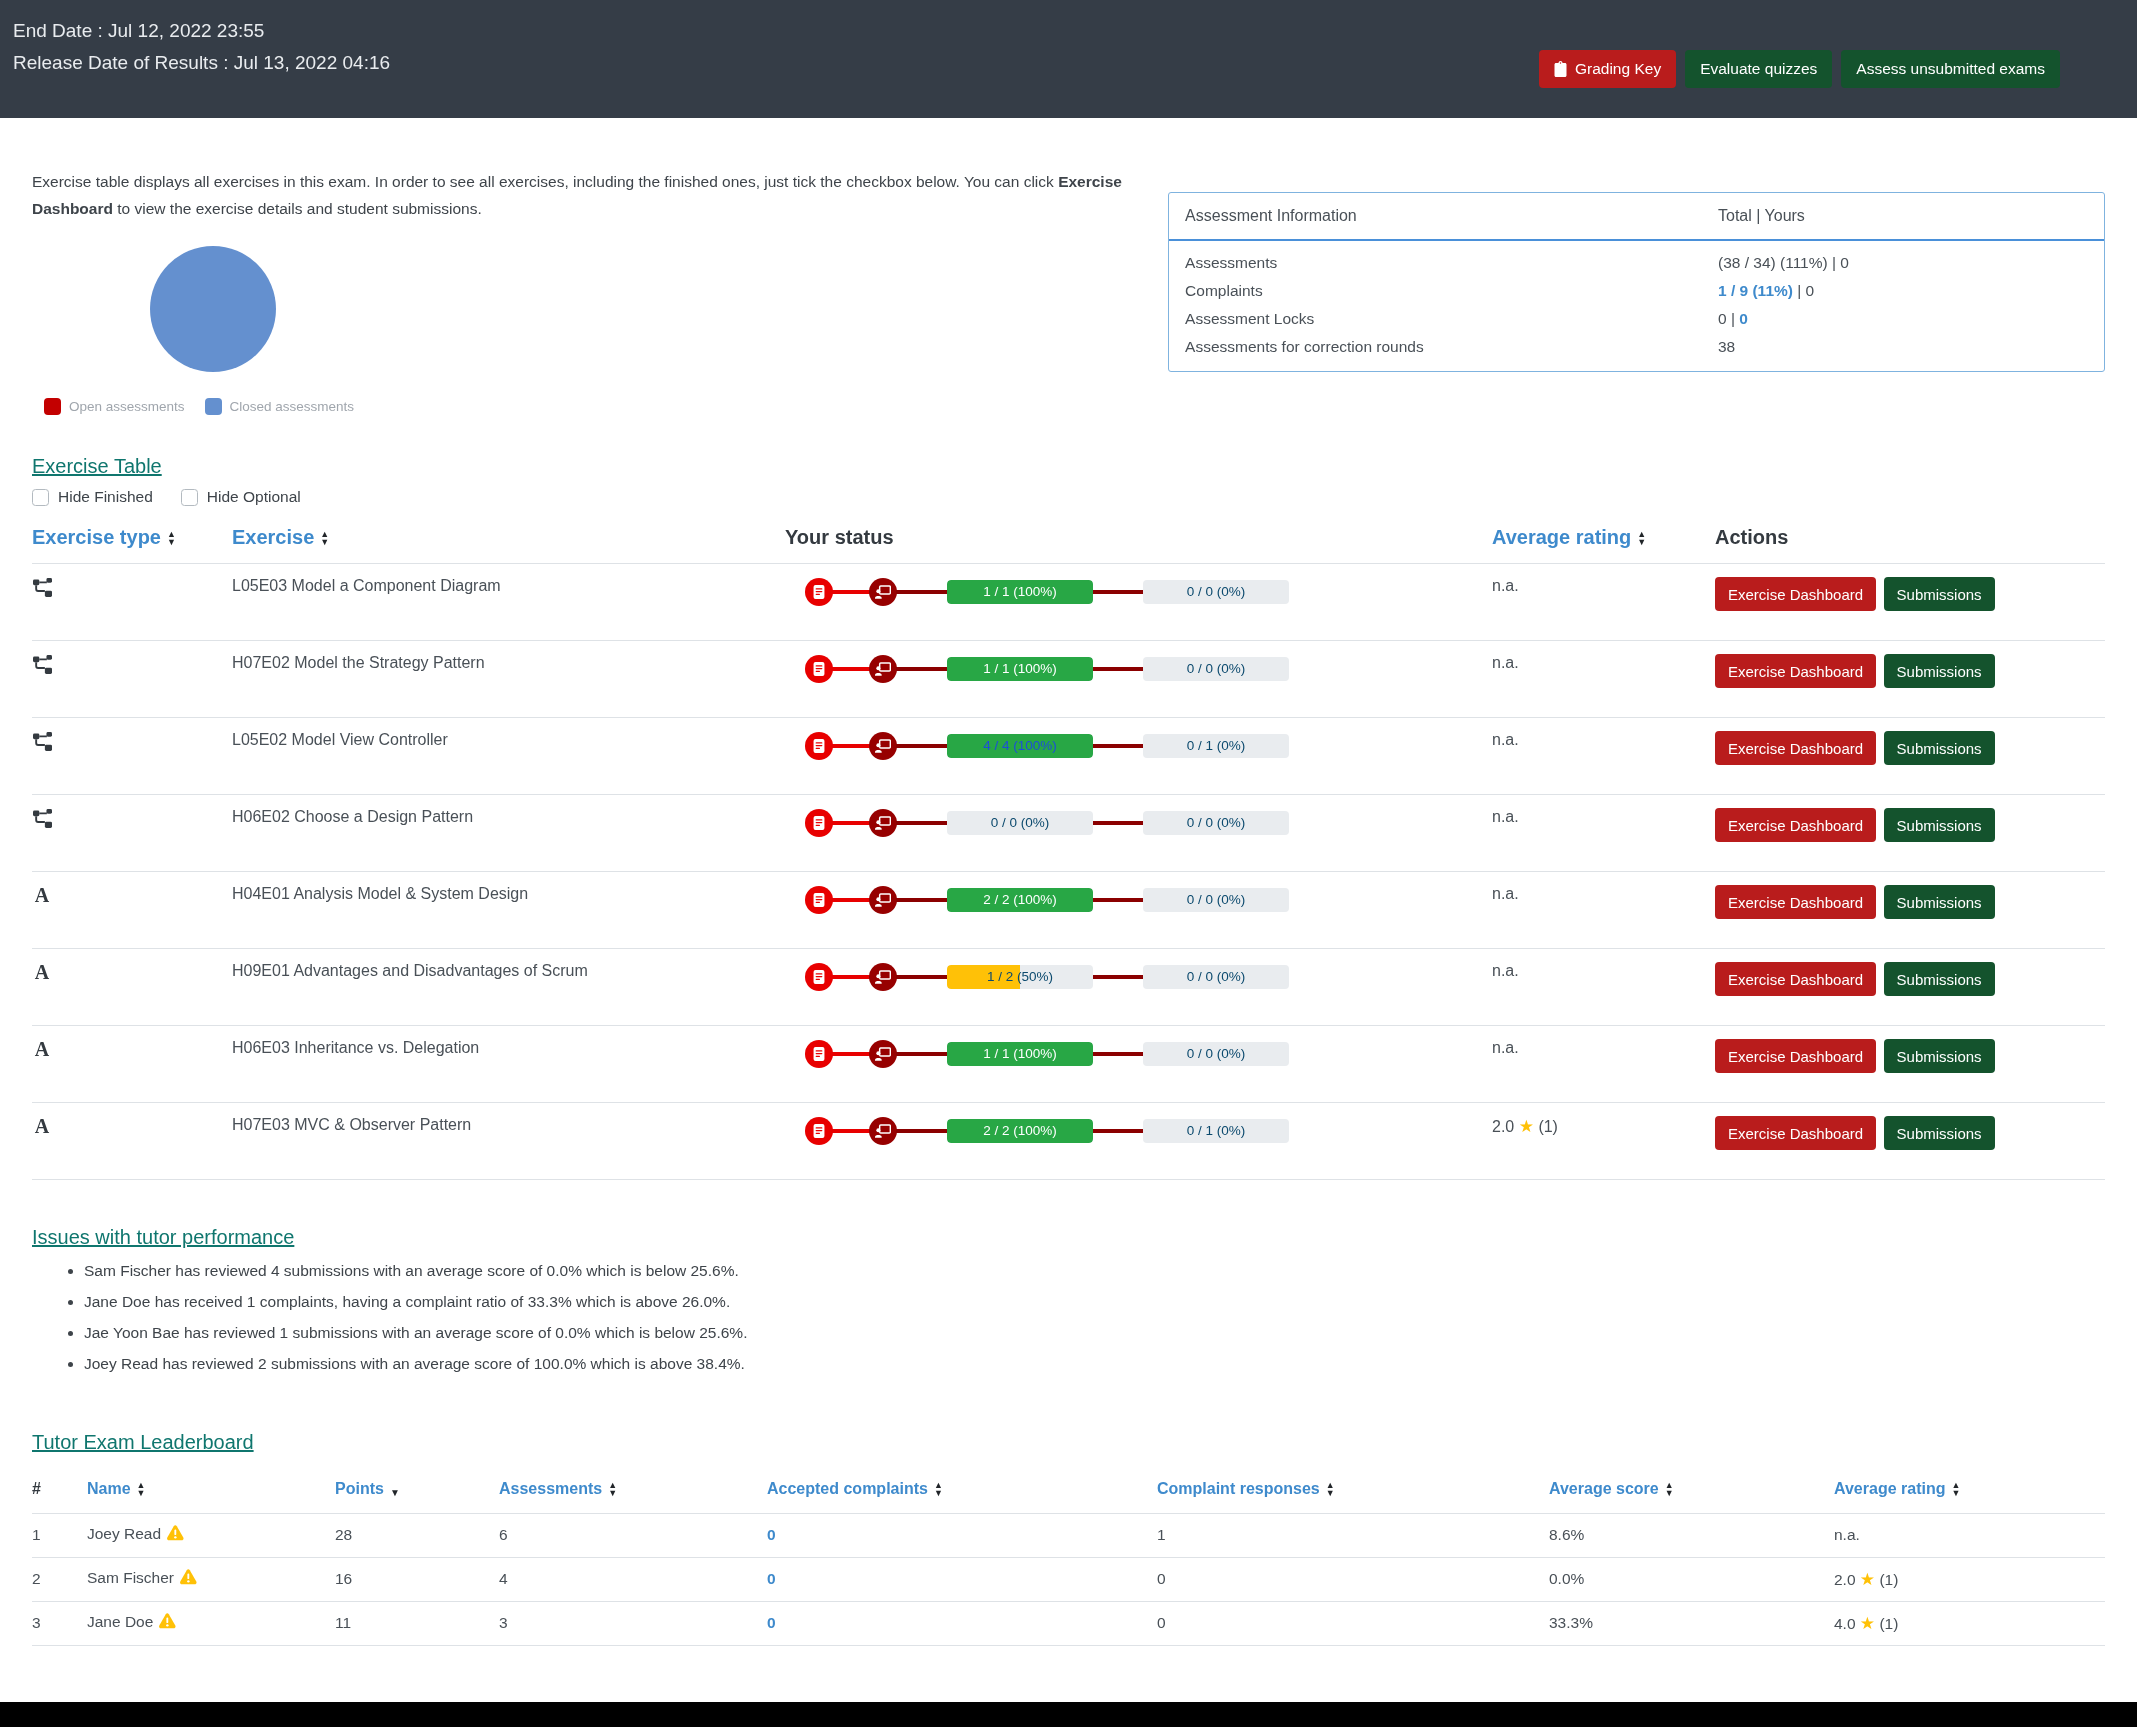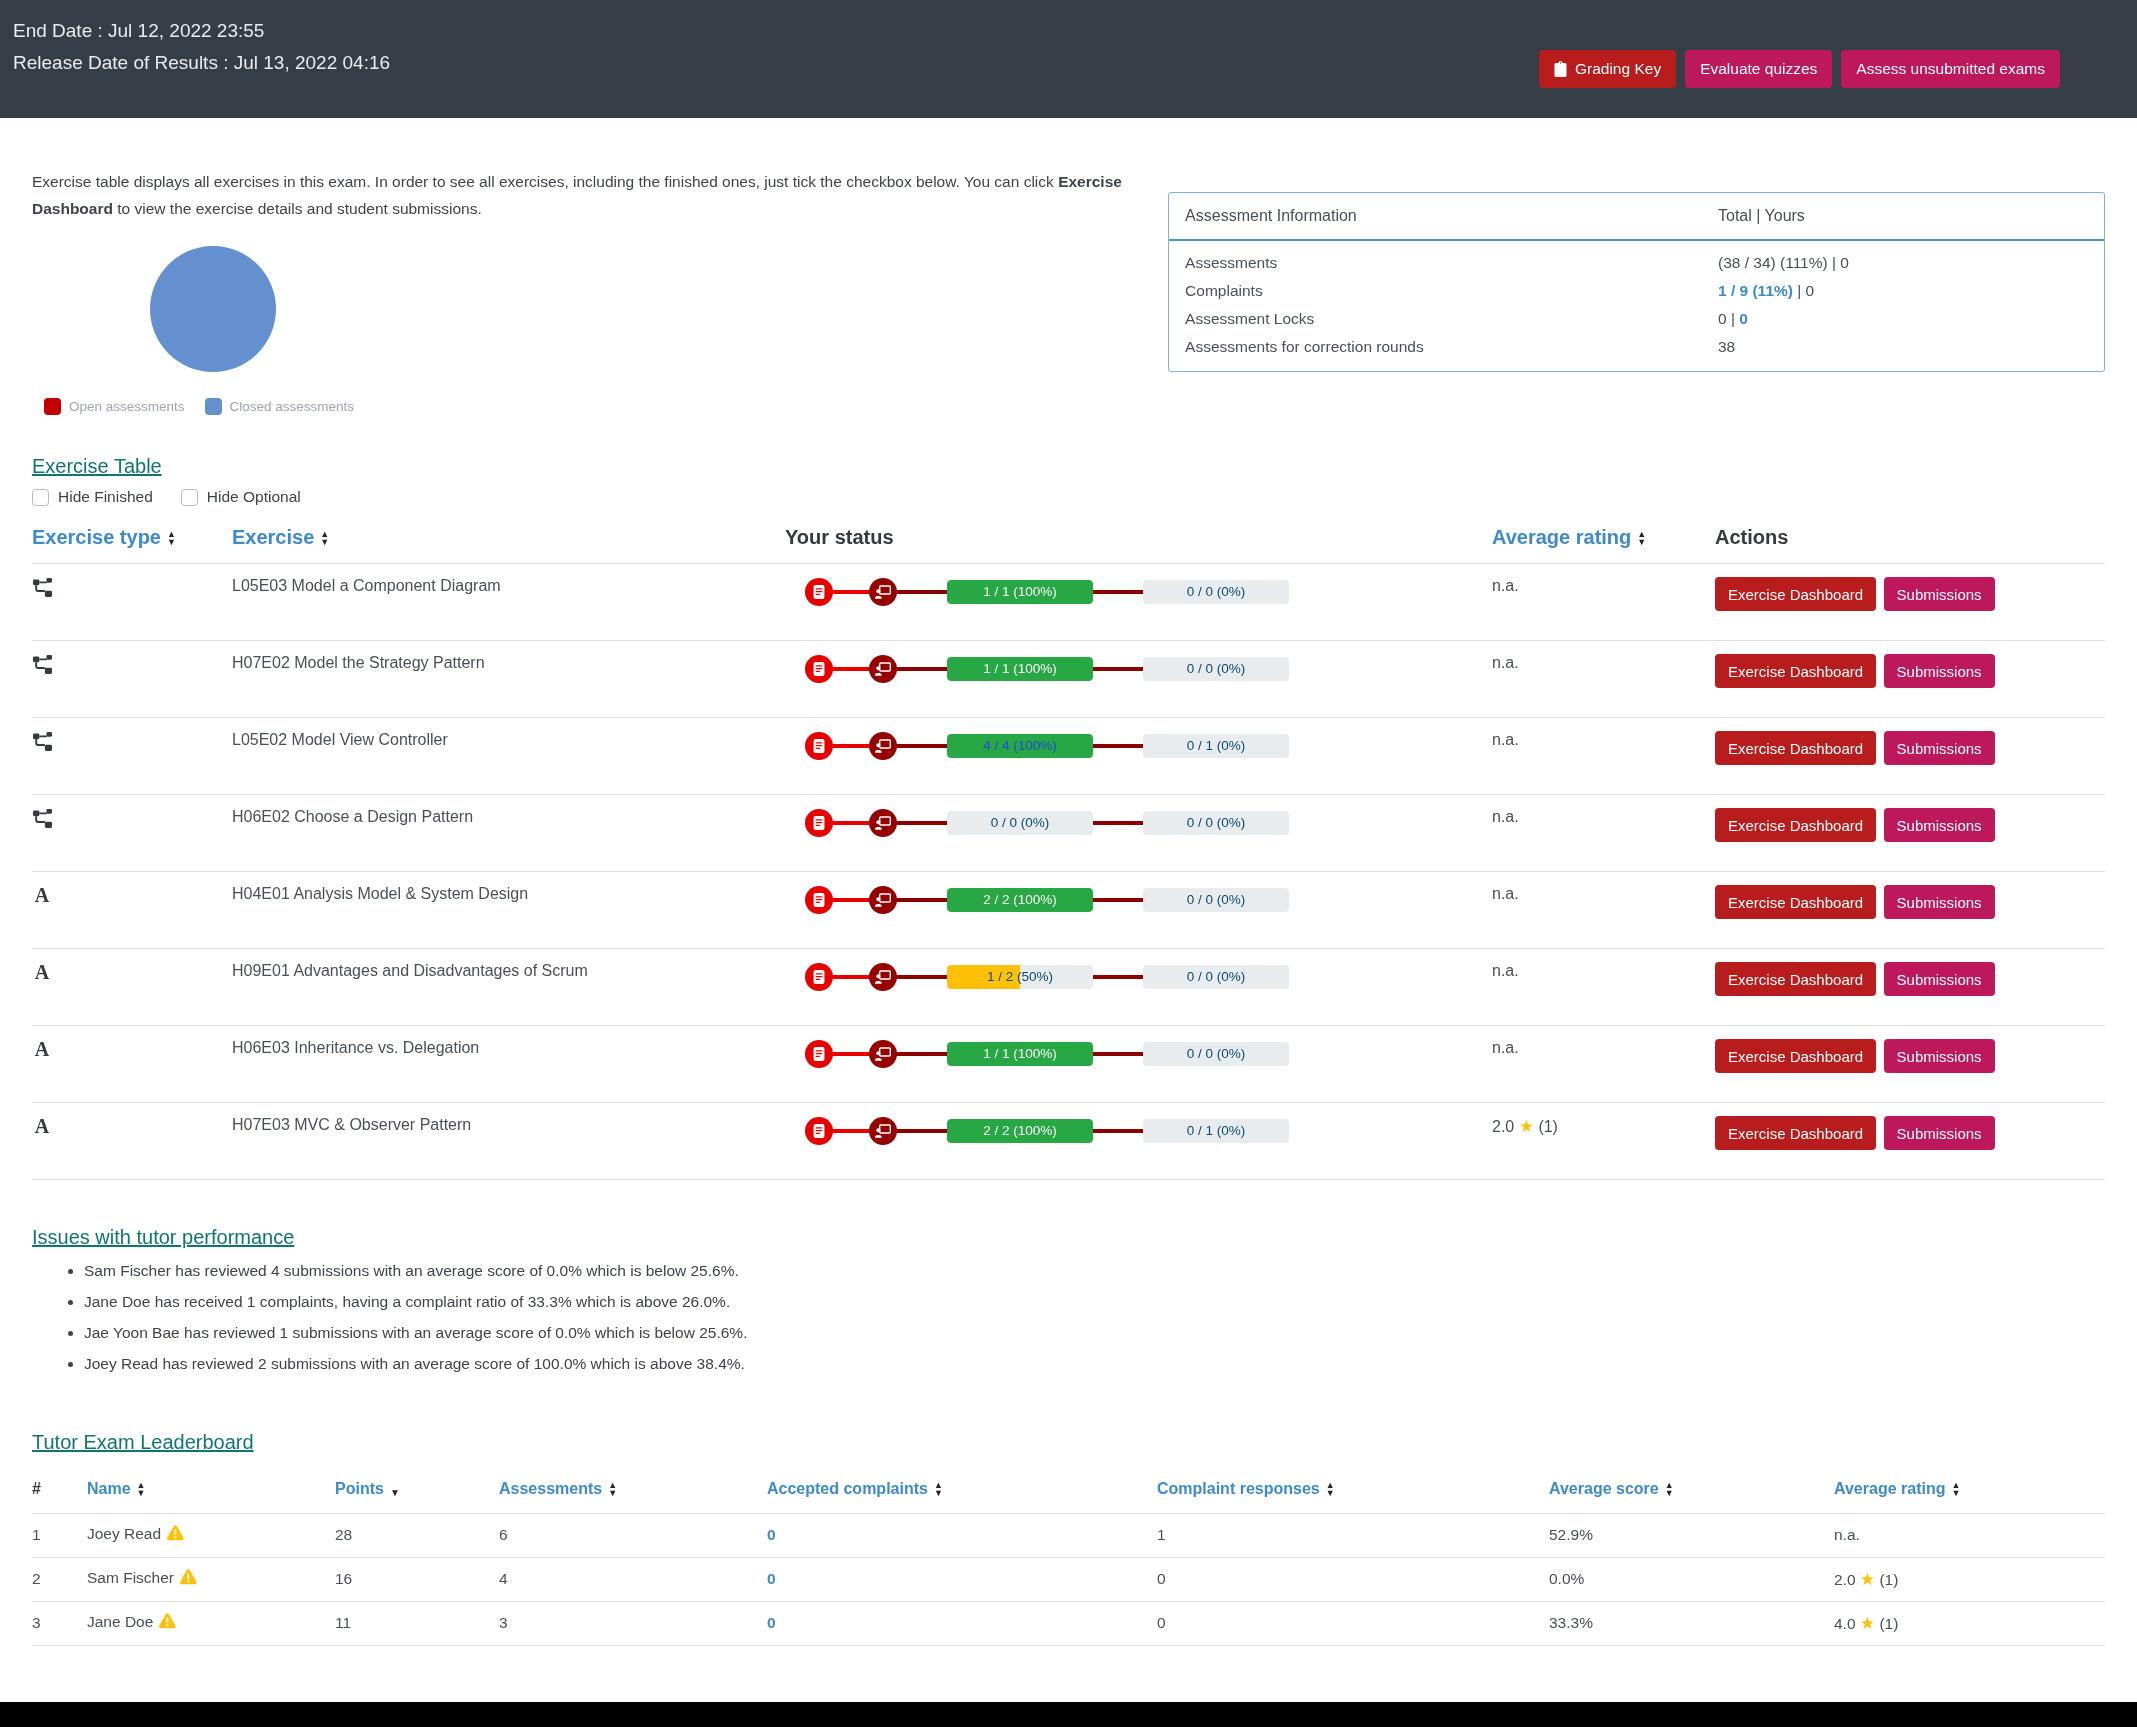--- a/index.html
+++ b/index.html
@@ -17,21 +17,21 @@
   .exam-title { font-size: 29px; font-weight: 400; letter-spacing: .2px; }
   .exam-sub { font-size: 19px; font-weight: 400; margin-top: 10px; color: #e9ecef; }
   .header-buttons { position: absolute; top: 50px; right: 77px; display: flex; gap: 9px; }
   .btn {
     border: none; border-radius: 4px; color: #fff; cursor: pointer;
     font-family: "Liberation Sans", sans-serif; font-size: 15.5px;
     height: 38px; padding: 0 15px; display: inline-flex; align-items: center; gap: 8px;
     white-space: nowrap;
   }
   .btn-info { background: #b91c1c; }
-  .btn-primary { background: #be185d; }
+  .btn-primary { background: #14532d; }
   
   .main { padding: 20px 32px 0 32px; }
   .top-section { display: flex; justify-content: space-between; align-items: flex-start; }
   .top-left { width: 1180px; }
   .intro { font-size: 15.5px; line-height: 27px; color: #3e444a; margin-top: 30px; }
   .intro b { font-weight: 700; }
   
   .pie-wrap { margin-top: 24px; width: 430px; }
   .pie-circle { width: 126px; height: 126px; border-radius: 50%; margin-left: 118px; }
   .pie-legend { display: flex; gap: 20px; margin-top: 26px; margin-left: 12px; }
@@ -592,21 +592,21 @@
   <svg width="17" height="16" viewBox="0 0 24 23">
     <path d="M13.9 1.8 23.2 18c1 1.8-.3 4-2.3 4H2.5c-2 0-3.3-2.2-2.3-4L9.5 1.8c1-1.7 3.4-1.7 4.4 0z" fill="#ffc107"></path>
     <rect x="10.4" y="6.5" width="2.7" height="8" rx="1.3" fill="#fff"></rect>
     <circle cx="11.8" cy="17.7" r="1.7" fill="#fff"></circle>
   </svg>
 </span></td>
             <td>28</td>
             <td>6</td>
             <td><a class="lb-link">0</a></td>
             <td>1</td>
-            <td>52.9%</td>
+            <td>8.6%</td>
             <td>n.a.</td>
           </tr>
           <tr>
             <td>2</td>
             <td>Sam Fischer<span class="warn-icon">
   <svg width="17" height="16" viewBox="0 0 24 23">
     <path d="M13.9 1.8 23.2 18c1 1.8-.3 4-2.3 4H2.5c-2 0-3.3-2.2-2.3-4L9.5 1.8c1-1.7 3.4-1.7 4.4 0z" fill="#ffc107"></path>
     <rect x="10.4" y="6.5" width="2.7" height="8" rx="1.3" fill="#fff"></rect>
     <circle cx="11.8" cy="17.7" r="1.7" fill="#fff"></circle>
   </svg>

